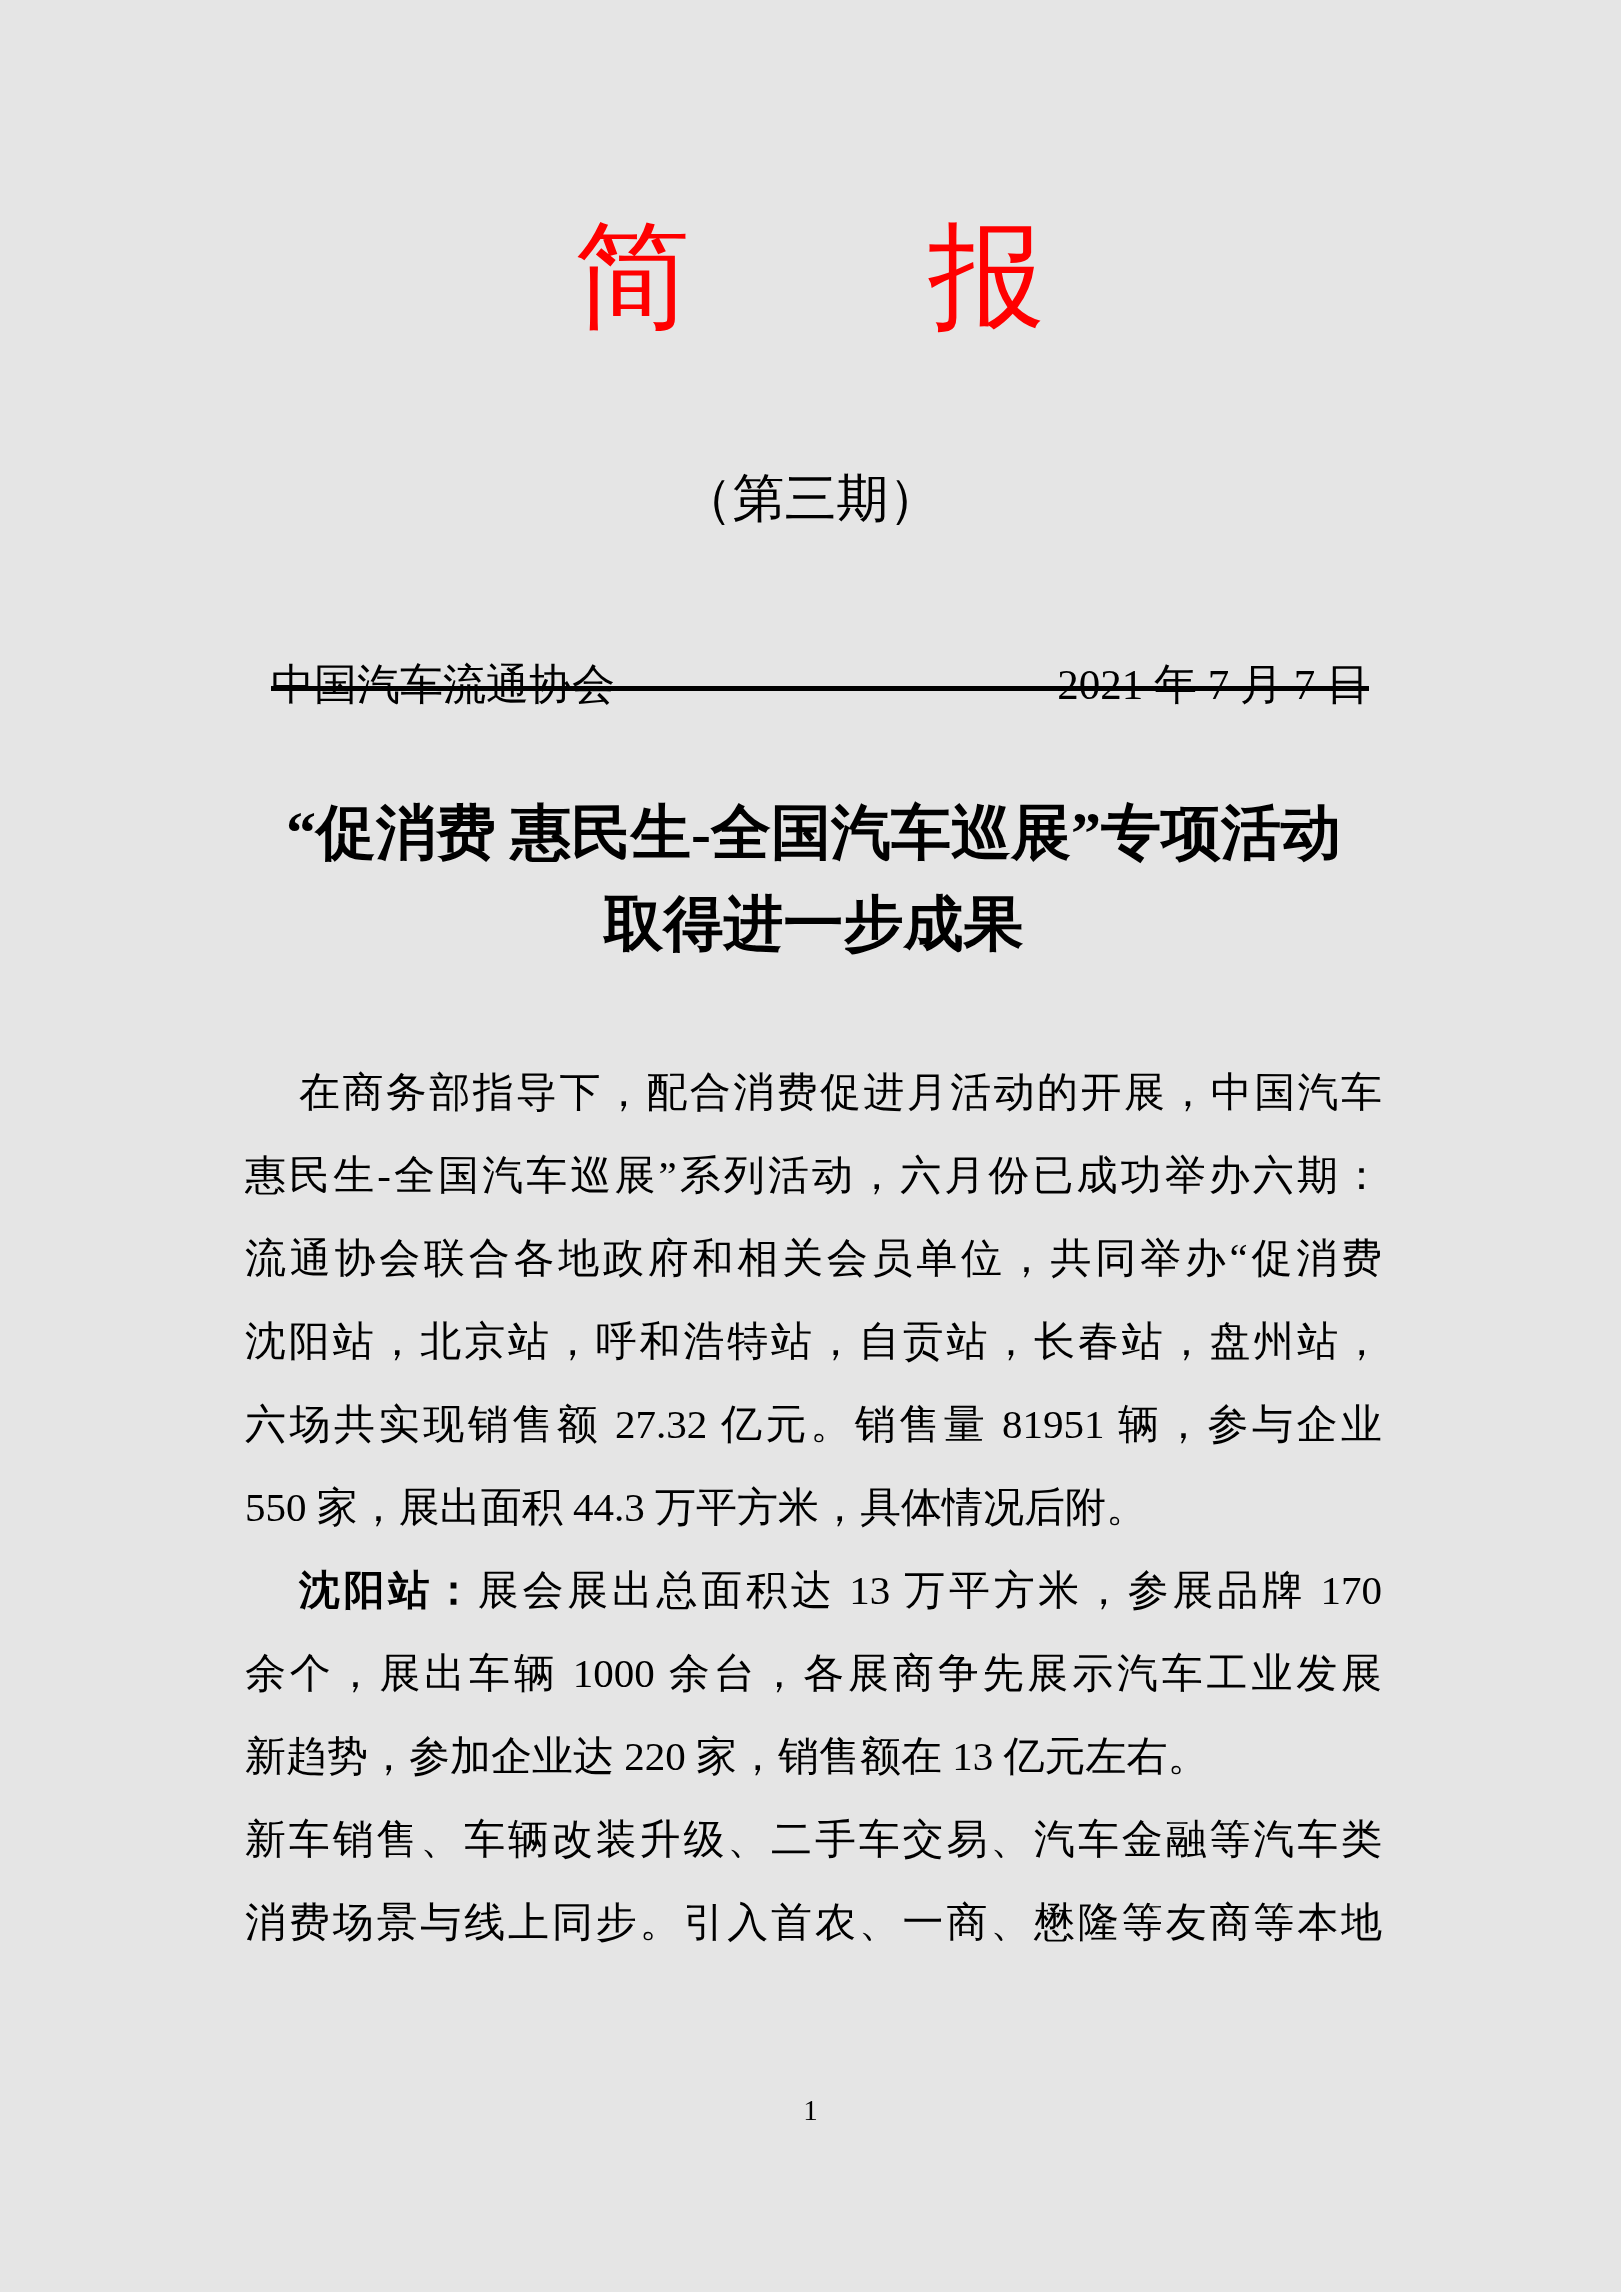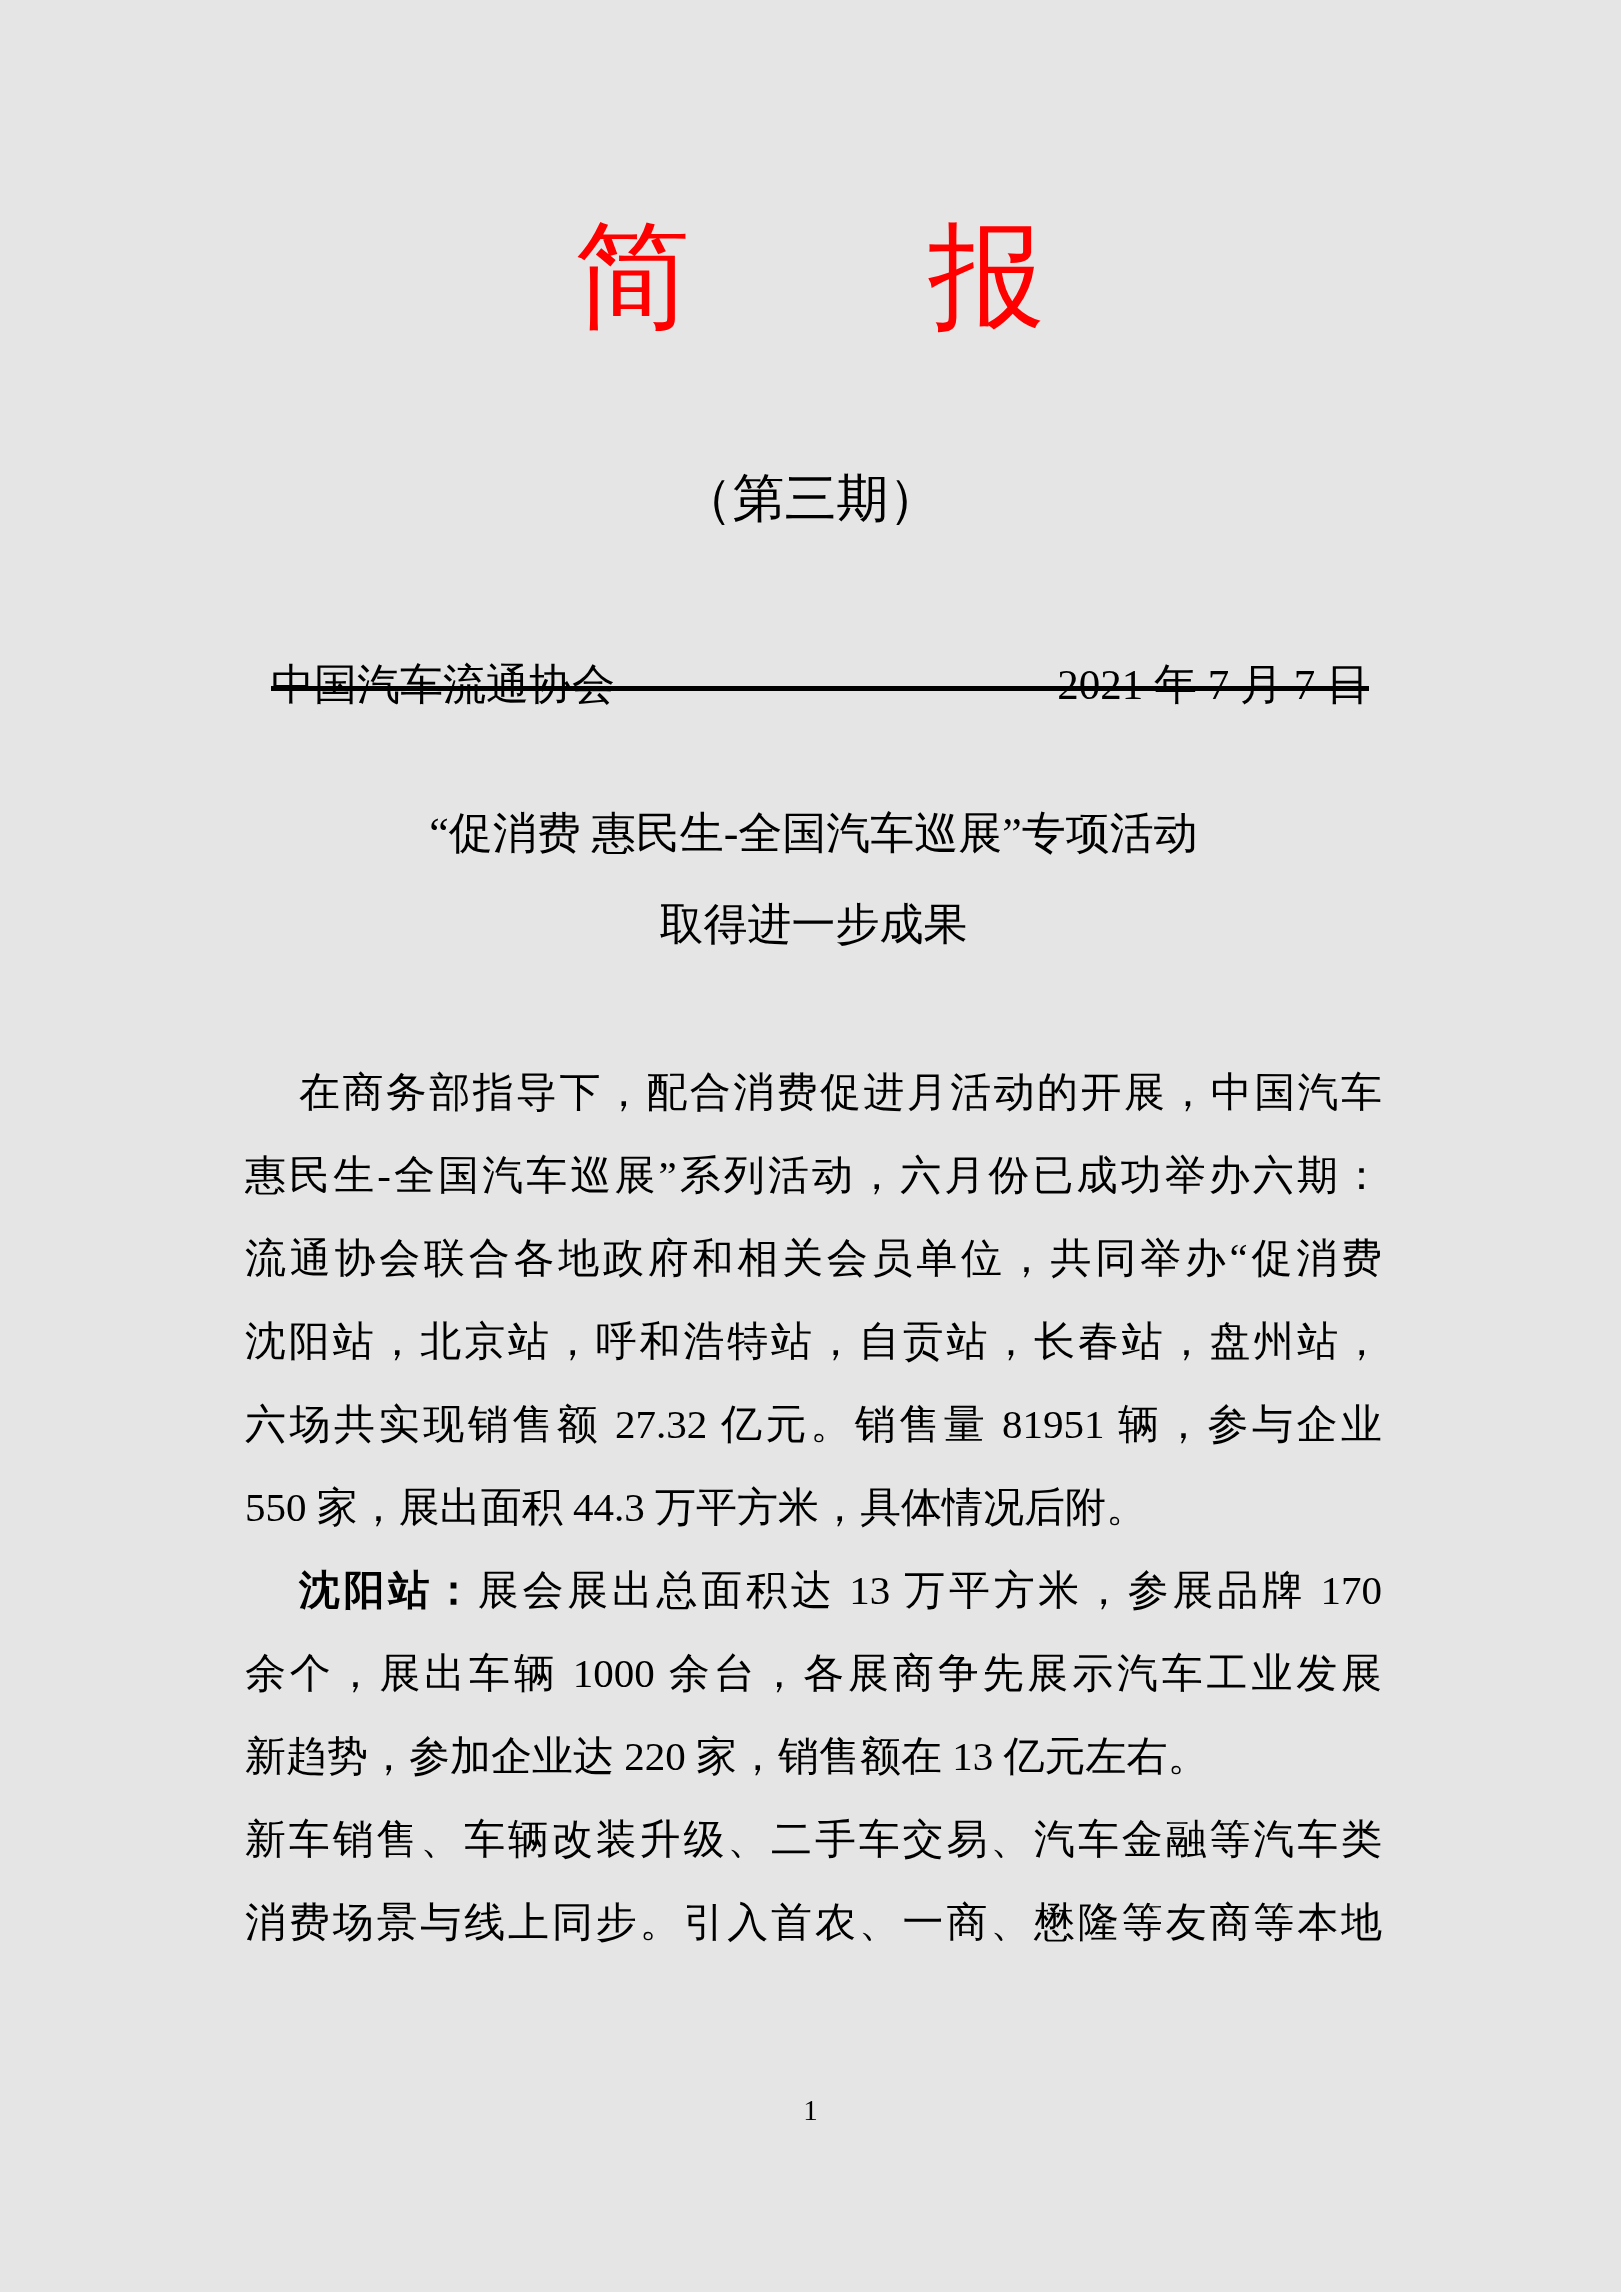--- a/index.html
+++ b/index.html
@@ -55,22 +55,22 @@
     width: 1098px;
     height: 4.9px;
     background: #000000;
   }
   .headline {
     position: absolute;
     top: 788px;
     left: 245px;
     width: 1137px;
     text-align: center;
-    font-weight: normal;
-    font-size: 44px;
+    font-weight: bold;
+    font-size: 60px;
   }
   .headline .hl-line {
     height: 91px;
     line-height: 91px;
     white-space: nowrap;
   }
   .body-text {
     position: absolute;
     top: 1051px;
     left: 245px;

